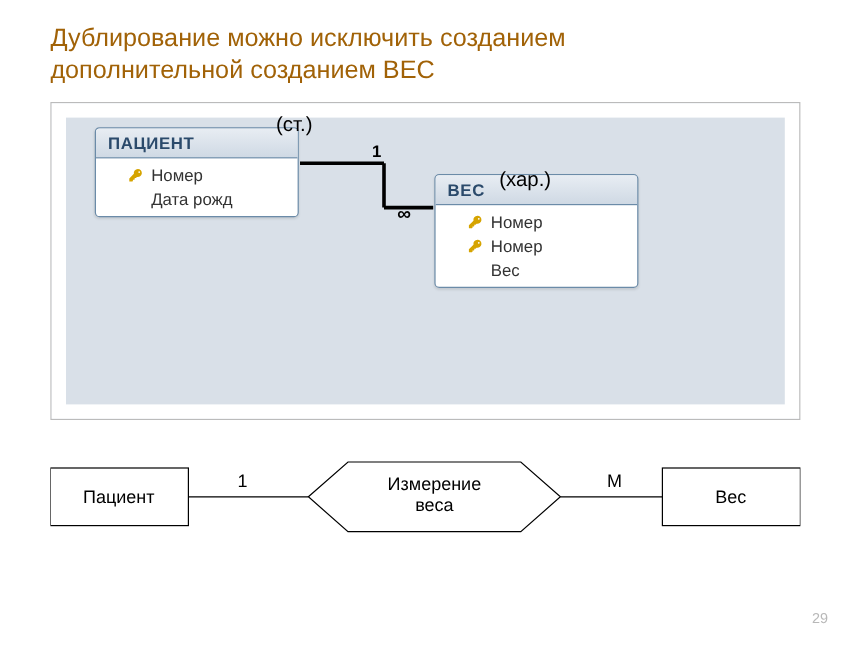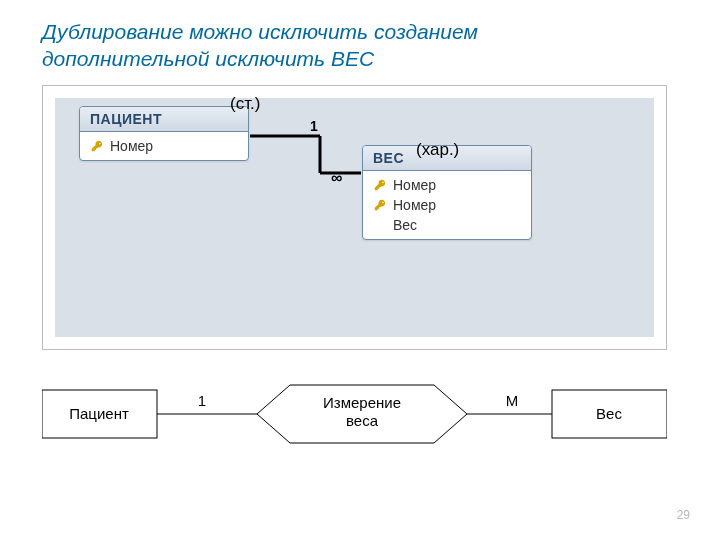--- a/index.html
+++ b/index.html
@@ -9,23 +9,22 @@
     background: #fff;
     font-family: Arial, Tahoma, sans-serif;
     position: relative;
     overflow: hidden;
   }
   .title {
     position: absolute;
     left: 42px;
     top: 18px;
     font-size: 21px;
-    color: #0369a1;
+    color: #a16207;
     line-height: 1.3;
-    font-style: italic;
   }
   .er-panel {
     position: absolute;
     left: 42px;
     top: 85px;
     width: 625px;
     height: 265px;
     border: 1px solid #bbb;
     background: #fff;
     overflow: hidden;
@@ -47,21 +46,21 @@
   .tbl-header {
     background: linear-gradient(#e8edf3, #cfd9e4);
     border-bottom: 1px solid #6b8ba8;
     color: #2b4a6b;
     font-size: 14px;
     font-weight: bold;
     padding: 4px 10px;
     letter-spacing: 0.5px;
   }
   .tbl-body {
-    padding: 4px 0;
+    padding: 4px 16px;
   }
   .fld {
     display: flex;
     align-items: center;
     padding: 2px 10px;
     font-size: 14px;
     color: #333;
   }
   .key {
     width: 14px;
@@ -112,21 +111,21 @@
     bottom: 18px;
     color: #b8b8b8;
     font-size: 12px;
   }
 </style>
 </head>
 <body>
 
 <div class="title">
   <span>Дублирование можно исключить созданием</span><br>
-  <span>дополнительной исключить ВЕС</span>
+  <span>дополнительной созданием ВЕС</span>
 </div>
 
 <div class="er-panel">
   <div class="er-inner">
 
     <svg class="rel-svg">
 
       <line x1="195" y1="38" x2="265" y2="38" stroke="#000" stroke-width="3"></line>
       <line x1="265" y1="38" x2="265" y2="75" stroke="#000" stroke-width="3"></line>
       <line x1="265" y1="75" x2="306" y2="75" stroke="#000" stroke-width="3"></line>
@@ -138,20 +137,24 @@
       <div class="tbl-header">ПАЦИЕНТ</div>
       <div class="tbl-body">
         <div class="fld">
           <span class="key">
             <svg viewBox="0 0 16 16">
                 <path d="M10.5 1a4.5 4.5 0 0 0-4.4 5.5L1 11.6V15h3.4l.6-.6V13h1.4l.6-.6V11h1.4l1.1-1.1A4.5 4.5 0 1 0 10.5 1zm1.5 4.5a1 1 0 1 1 0-2 1 1 0 0 1 0 2z" fill="#d6a400"></path>
               </svg>
           </span>
           <span>Номер</span>
         </div>
+        <div class="fld">
+          <span class="key-spacer"></span>
+          <span>Дата рожд</span>
+        </div>
       </div>
     </div>
 
     <div class="tbl" id="tbl-weight">
       <div class="tbl-header">ВЕС</div>
       <div class="tbl-body">
         <div class="fld">
           <span class="key">
             <svg viewBox="0 0 16 16">
                 <path d="M10.5 1a4.5 4.5 0 0 0-4.4 5.5L1 11.6V15h3.4l.6-.6V13h1.4l.6-.6V11h1.4l1.1-1.1A4.5 4.5 0 1 0 10.5 1zm1.5 4.5a1 1 0 1 1 0-2 1 1 0 0 1 0 2z" fill="#d6a400"></path>

